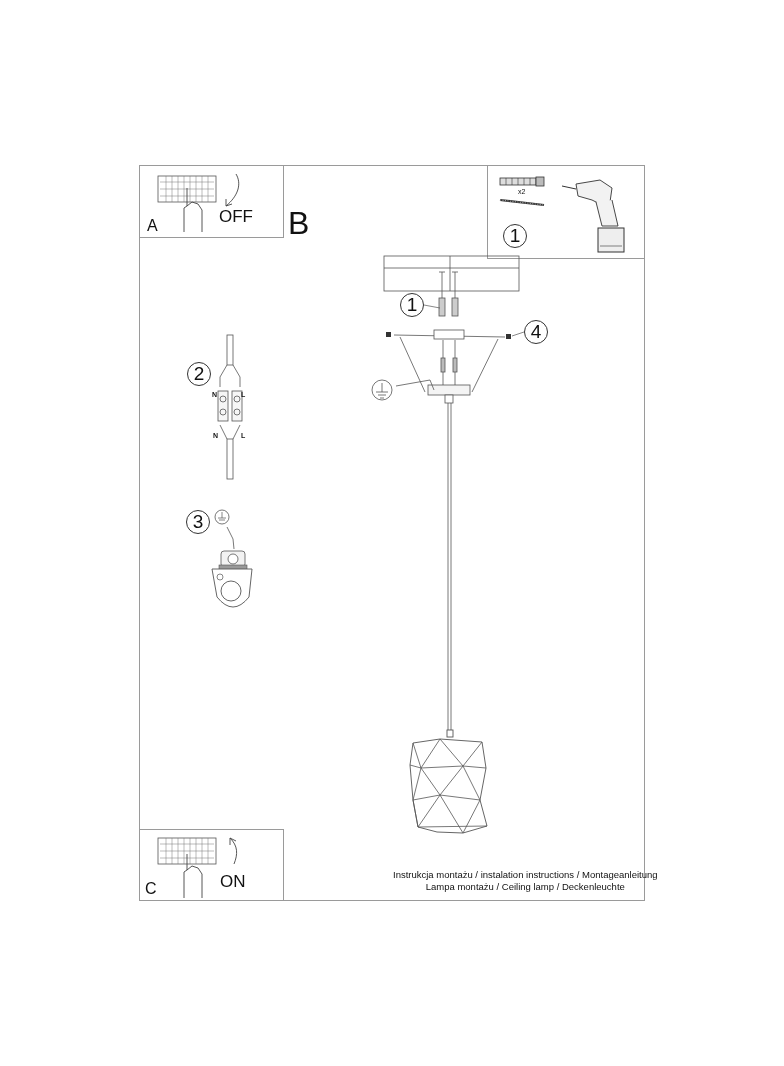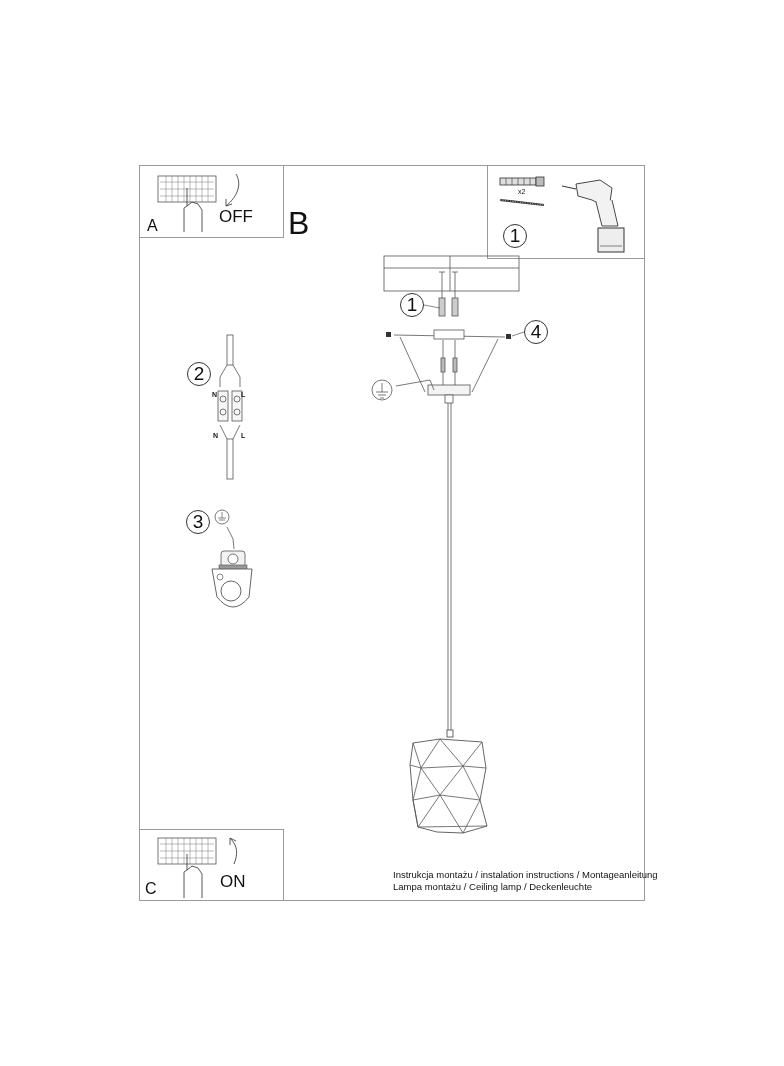--- a/index.html
+++ b/index.html
@@ -2,21 +2,21 @@
 <html><head>
 <meta charset="utf-8">
 <style>
   html, body { margin:0; padding:0; background:#ffffff; }
   body { width:784px; height:1066px; position:relative; overflow:hidden; font-family:"Liberation Sans", sans-serif; color:#111; }
   .frame { position:absolute; left:139px; top:165px; width:506px; height:736px; border:1px solid #9a9a9a; box-sizing:border-box; }
   .box { position:absolute; border:1px solid #9a9a9a; box-sizing:border-box; background:#fff; }
   .abs { position:absolute; }
   .lbl { position:absolute; font-size:16px; color:#111; }
   .circnum { position:absolute; width:24px; height:24px; border:1px solid #333; border-radius:50%; box-sizing:border-box; font-size:19px; line-height:22px; text-align:center; background:#fff; }
-  .footer { position:absolute; left:393px; top:869px; font-size:9.5px; line-height:12px; color:#111; }
+  .footer { position:absolute; left:393px; top:869px; font-size:9.5px; line-height:12px; color:#111;text-align:center; }
   svg { position:absolute; overflow:visible; }
 </style>
 </head>
 <body>
 
 <div class="frame"></div>
 
 <div class="box" style="left:139px;top:165px;width:145px;height:73px;">
   <svg width="145" height="73" style="left:0;top:0;">
     <rect x="18" y="10" width="58" height="26" fill="none" stroke="#555" stroke-width="0.8"></rect>

